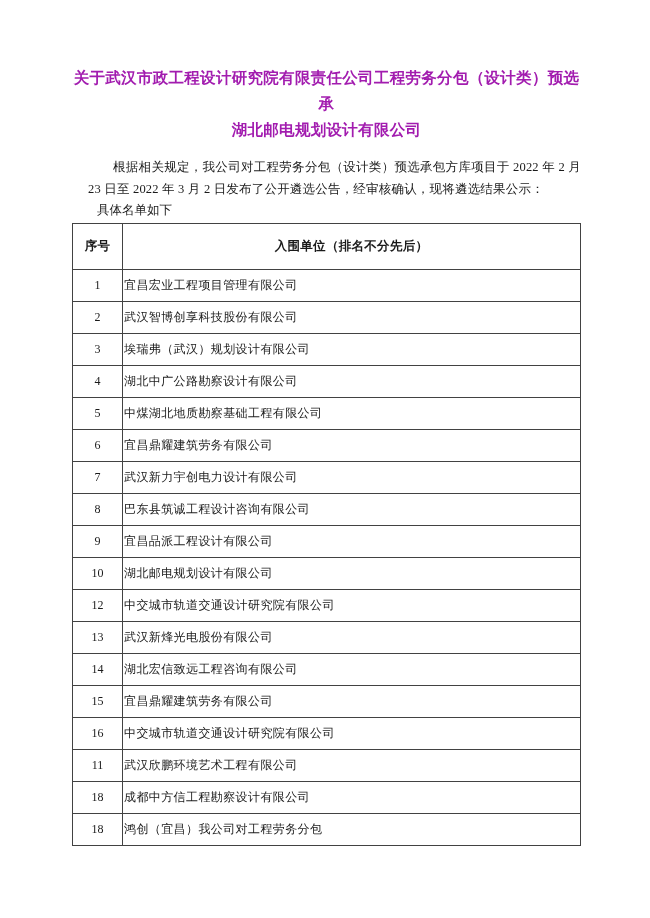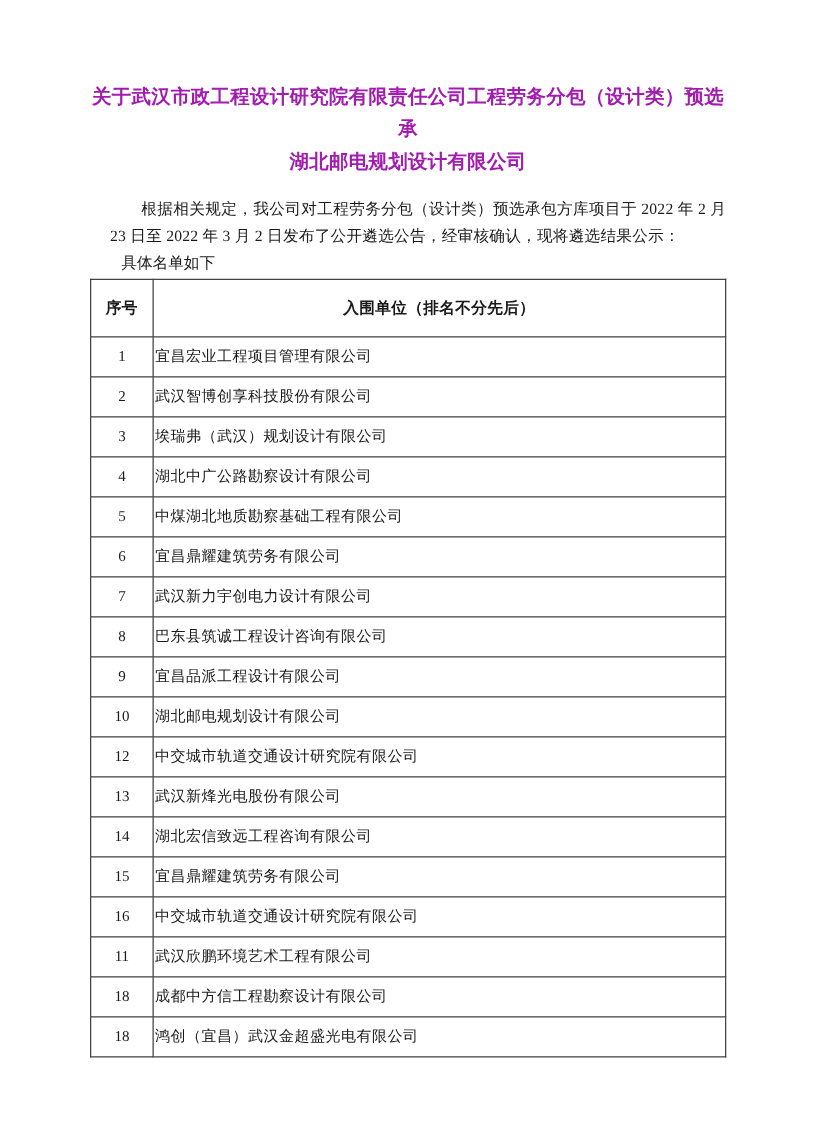--- a/index.html
+++ b/index.html
@@ -146,18 +146,18 @@
         <tr>
           <td class="col-no">11</td>
           <td class="col-name">武汉欣鹏环境艺术工程有限公司</td>
         </tr>
         <tr>
           <td class="col-no">18</td>
           <td class="col-name">成都中方信工程勘察设计有限公司</td>
         </tr>
         <tr>
           <td class="col-no">18</td>
-          <td class="col-name">鸿创（宜昌）武汉金超盛光电有限公司</td>
+          <td class="col-name">鸿创（宜昌）我公司对工程劳务分包</td>
         </tr>
       </tbody>
   </table>
 
 </div>
 
 </body></html>

